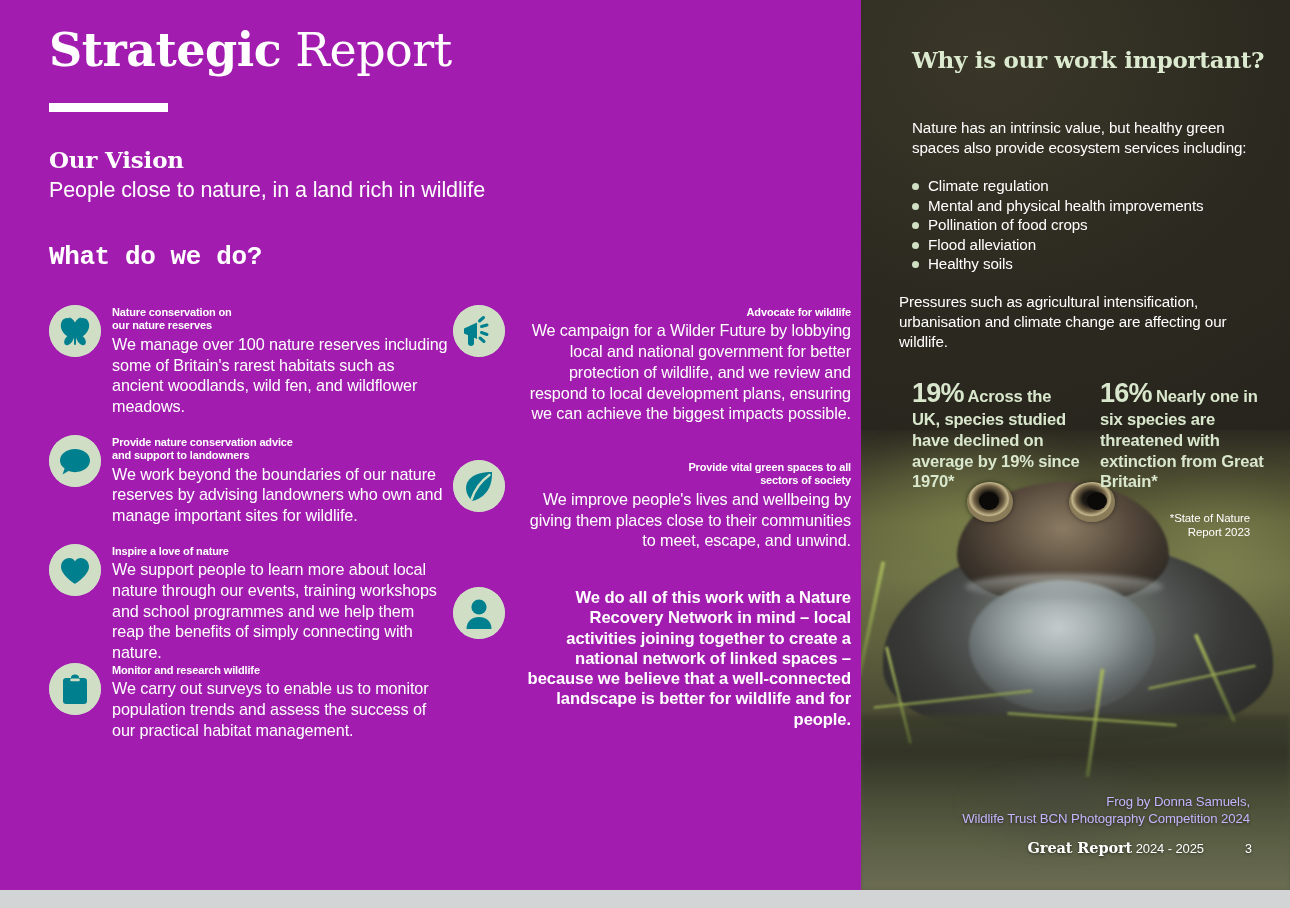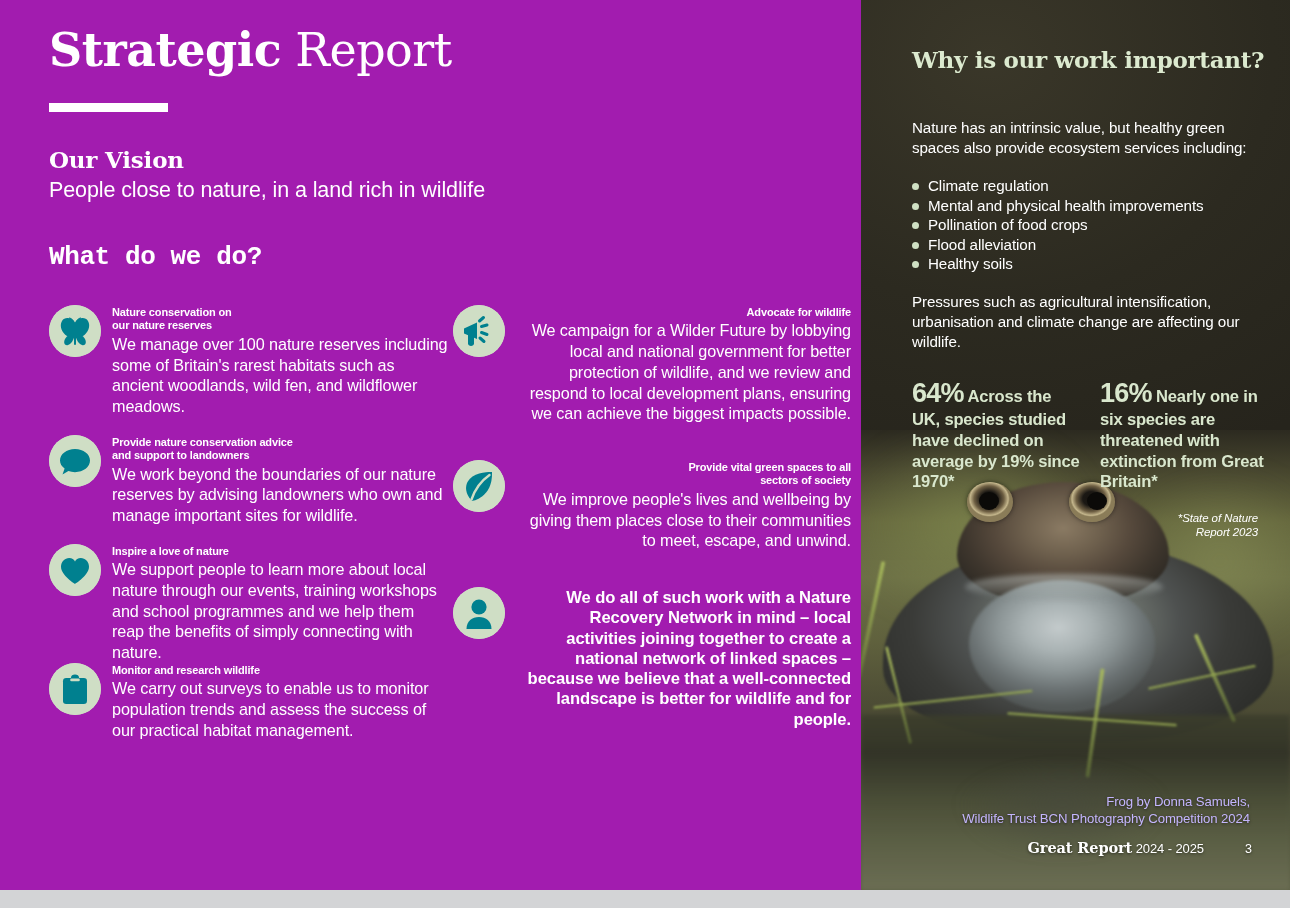--- a/index.html
+++ b/index.html
@@ -248,42 +248,42 @@
     color: #ffffff; font-size: 15.2px; line-height: 1.29;
     padding-left: 16px; position: relative; letter-spacing: -0.1px;
   }
   .rp-list li::before {
     content: "";
     position: absolute; left: 0; top: 7px;
     width: 7px; height: 7px; border-radius: 50%;
     background: #cfe0c3;
   }
   .rp-press {
-    position: absolute; left: 51px; top: 292px; width: 345px;
+    position: absolute; left: 38px; top: 292px; width: 345px;
     color: #ffffff; font-size: 15.2px; line-height: 1.32; letter-spacing: -0.1px;
   }
 
   .stats {
     position: absolute; left: 51px; top: 377px; width: 360px;
     display: flex; gap: 20px;
   }
   .stat { width: 168px; }
   .stat p {
     color: #d9e7cd;
     font-size: 16.6px; font-weight: 700; line-height: 1.24; letter-spacing: -0.2px;
     margin: 0;
   }
   .stat .big {
     font-size: 27px; font-weight: 700; letter-spacing: -0.8px;
   }
 
   .footnote {
-    position: absolute; right: 32px; top: 511px;
+    position: absolute; right: 40px; top: 511px;
     color: #ffffff; font-size: 11.5px; line-height: 1.25;
-    text-align: right; letter-spacing: -0.1px; font-style: italic;
+    text-align: right; letter-spacing: -0.1px;
   }
 
   .credit {
     position: absolute; right: 40px; bottom: 63px;
     color: #c4b5fd; font-size: 13.2px; line-height: 1.3;
     text-align: right; letter-spacing: -0.1px;
     text-shadow: 0 1px 3px rgba(0,0,0,0.55);
   }
   .imprint {
     position: absolute; right: 86px; bottom: 34px;
@@ -424,21 +424,21 @@
 
       <div class="item">
         <div class="icon-wrap">
           <svg class="icon-circle" viewBox="0 0 52 52" xmlns="http://www.w3.org/2000/svg">
             <circle cx="26" cy="26" r="26" fill="#cfdec5"></circle>
             <circle cx="26" cy="20" r="7.6" fill="#00808f"></circle>
             <path d="M13.5 42 C13.5 34.2 19.1 30 26 30 C32.9 30 38.5 34.2 38.5 42 Z" fill="#00808f"></path>
           </svg>
         </div>
         <div class="item-body">
-          <div class="item-text all-bold">We do all of such work with a Nature Recovery Network in mind – local activities joining together to create a national network of linked spaces – because we believe that a well-connected landscape is better for wildlife and for people.</div>
+          <div class="item-text all-bold">We do all of this work with a Nature Recovery Network in mind – local activities joining together to create a national network of linked spaces – because we believe that a well-connected landscape is better for wildlife and for people.</div>
         </div>
       </div>
     </div>
   </div>
 
   <div class="right-panel">
     <div class="rp-dark"></div>
 
     <div class="photo">
       <div class="ph-bg"></div>
@@ -471,21 +471,21 @@
       <li>Mental and physical health improvements</li>
       <li>Pollination of food crops</li>
       <li>Flood alleviation</li>
       <li>Healthy soils</li>
     </ul>
 
     <div class="rp-press">Pressures such as agricultural intensification, urbanisation and climate change are affecting our wildlife.</div>
 
     <div class="stats">
       <div class="stat">
-        <p><span class="big">64%</span><span> Across the UK, species studied have declined on average by 19% since 1970*</span></p>
+        <p><span class="big">19%</span><span> Across the UK, species studied have declined on average by 19% since 1970*</span></p>
       </div>
       <div class="stat">
         <p><span class="big">16%</span><span> Nearly one in six species are threatened with extinction from Great Britain*</span></p>
       </div>
     </div>
 
     <div class="footnote">*State of Nature<br>Report 2023</div>
     <div class="credit">Frog by Donna Samuels,<br>Wildlife Trust BCN Photography Competition 2024</div>
 
     <div class="imprint">

